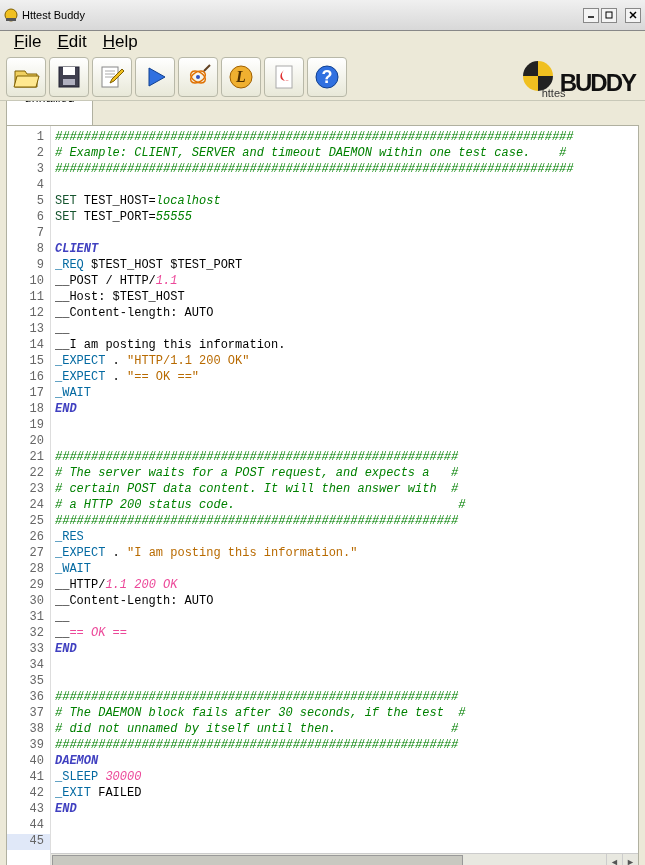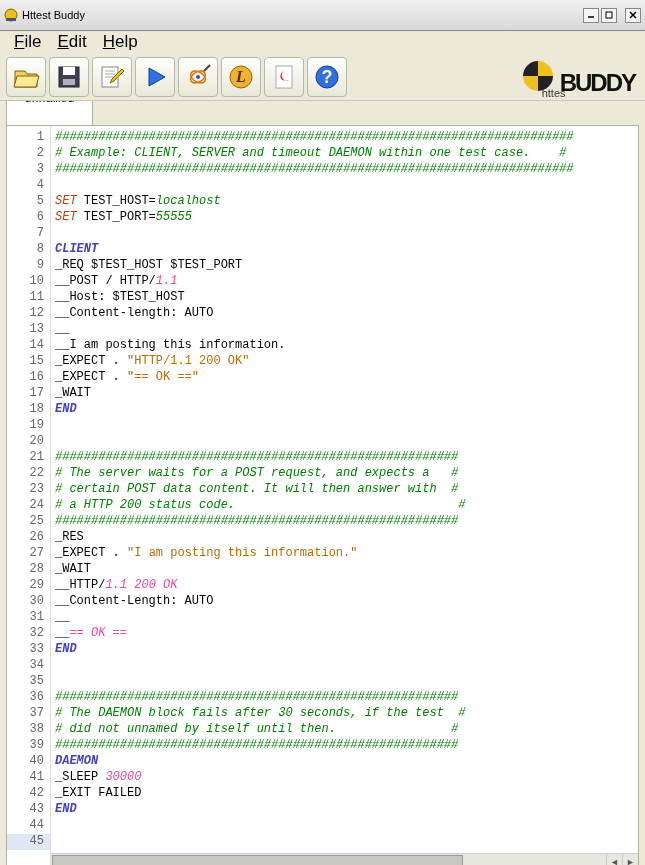--- a/index.html
+++ b/index.html
@@ -151,23 +151,23 @@
   font-family: "Courier New", monospace;
   font-size: 12px;
   color: #000;
   overflow: hidden;
 }
 .code-line {
   height: 16px;
   white-space: pre;
 }
 .c-comment { color: #008000; font-style: italic; }
-.c-kw      { color: #c2410c; font-style: italic; }
+.c-kw      { color: #14532d; }
 .c-kw2     { color: #4040c0; font-style: italic; font-weight: bold; }
-.c-cmd     { color: #000000; }
+.c-cmd     { color: #0369a1; }
 .c-str     { color: #b86a00; }
 .c-num     { color: #ec4899; font-style: italic; }
 .c-dn      { color: #008000; font-style: italic; }
 .hscroll {
   position: absolute;
   bottom: 0;
   left: 44px;
   right: 0;
   height: 16px;
   background: #e8e8e0;

